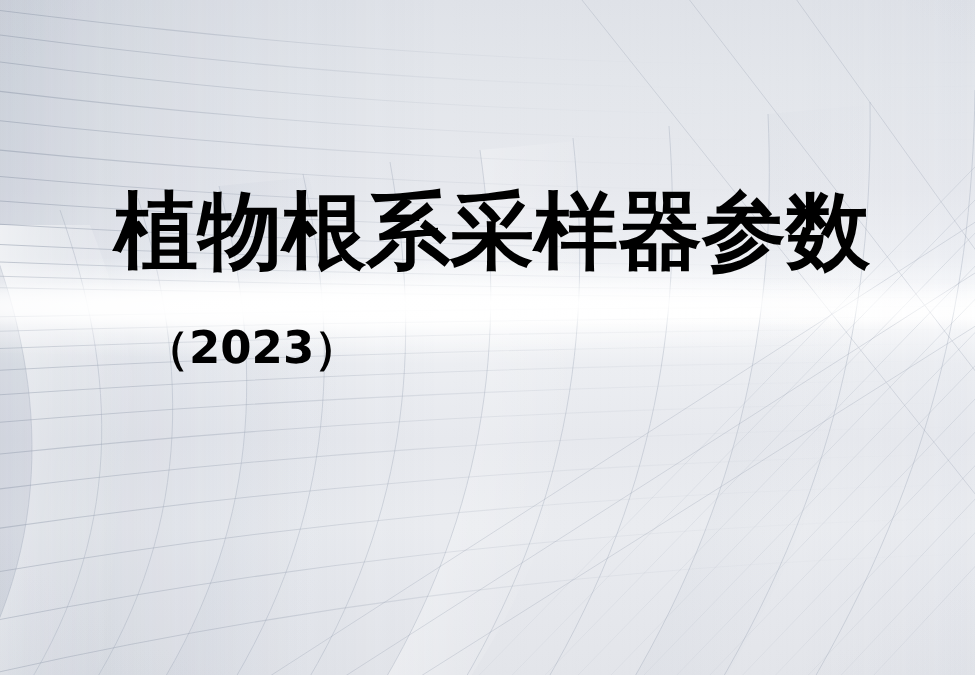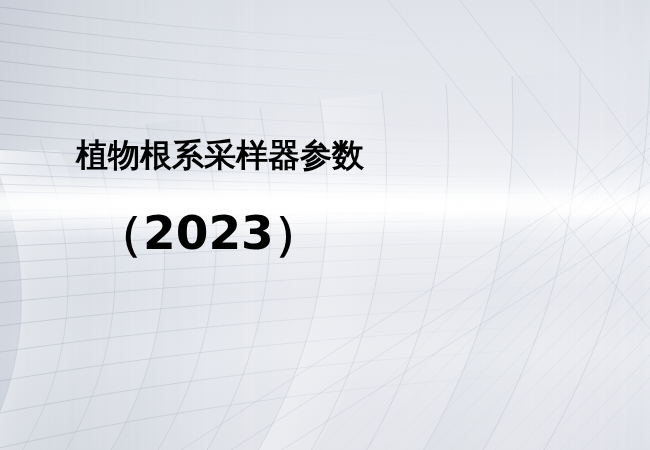--- a/index.html
+++ b/index.html
@@ -96,34 +96,34 @@
     left: 0;
     top: 0;
     width: 650px;
     height: 450px;
   }
 
   .title-line-1 {
     position: absolute;
     left: 76px;
     top: 126px;
-    font-size: 32px;
+    font-size: 56px;
     line-height: 58px;
     font-weight: 700;
     color: #000000;
     letter-spacing: 0px;
     white-space: nowrap;
     font-family: "DejaVu Sans", "Liberation Sans", sans-serif;
   }
 
   .title-line-2 {
     position: absolute;
     left: 96px;
     top: 207px;
-    font-size: 47px;
+    font-size: 30px;
     line-height: 52px;
     font-weight: 700;
     color: #000000;
     white-space: nowrap;
     font-family: "DejaVu Sans", "Liberation Sans", sans-serif;
   }
 </style>
 </head>
 <body>
 

